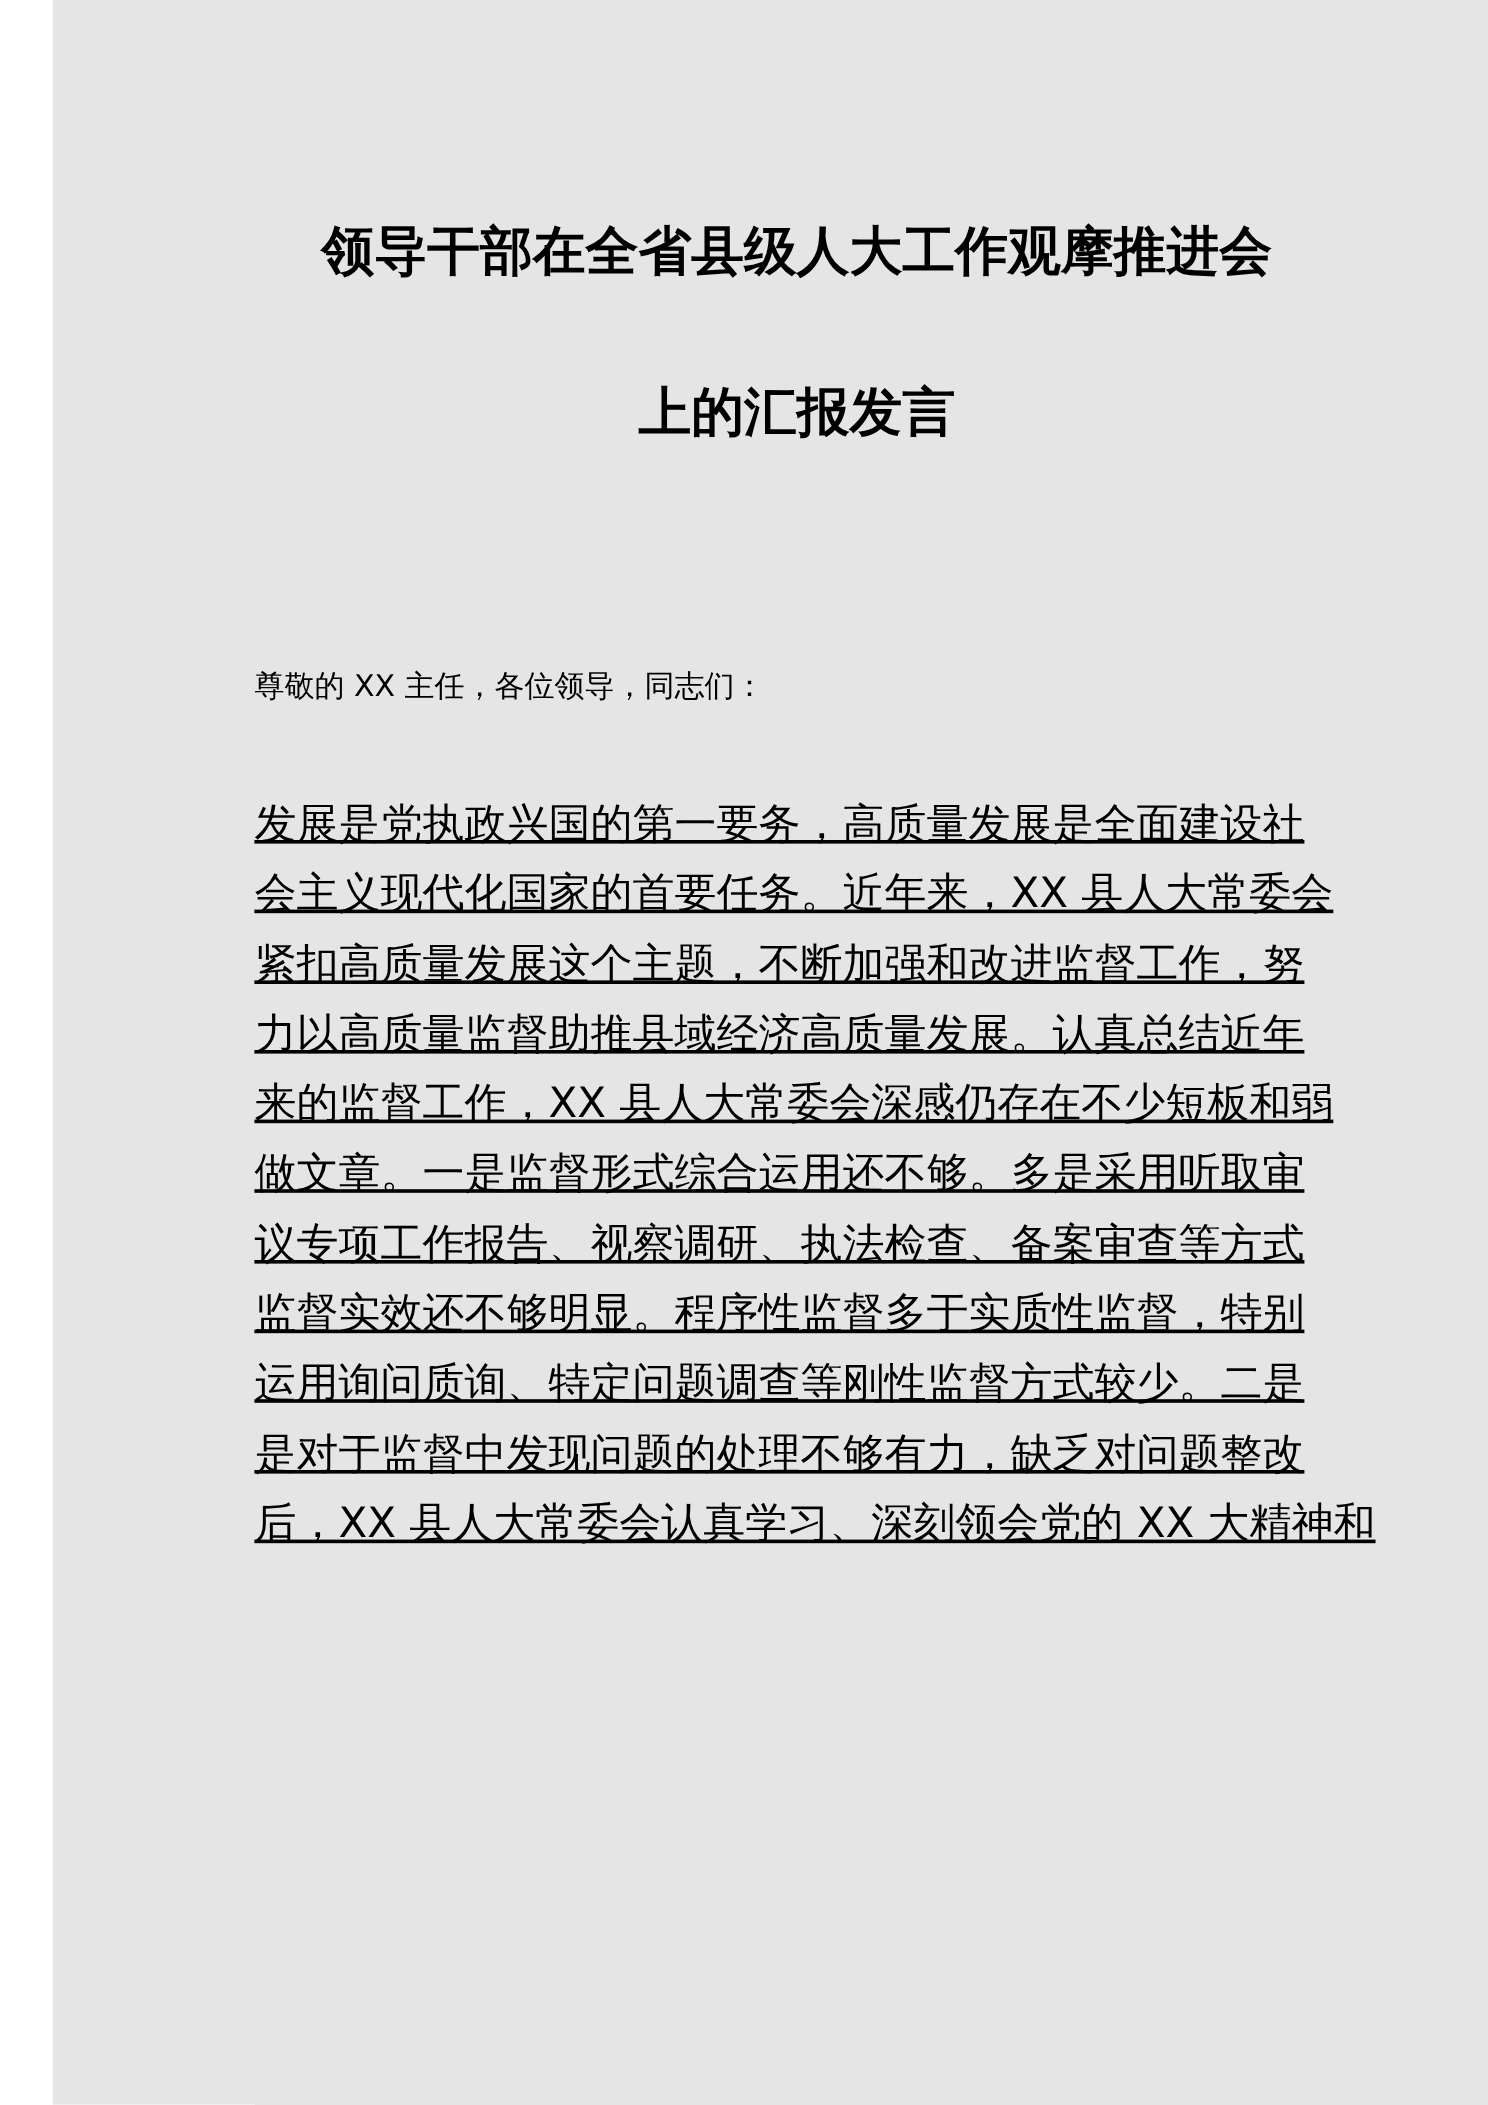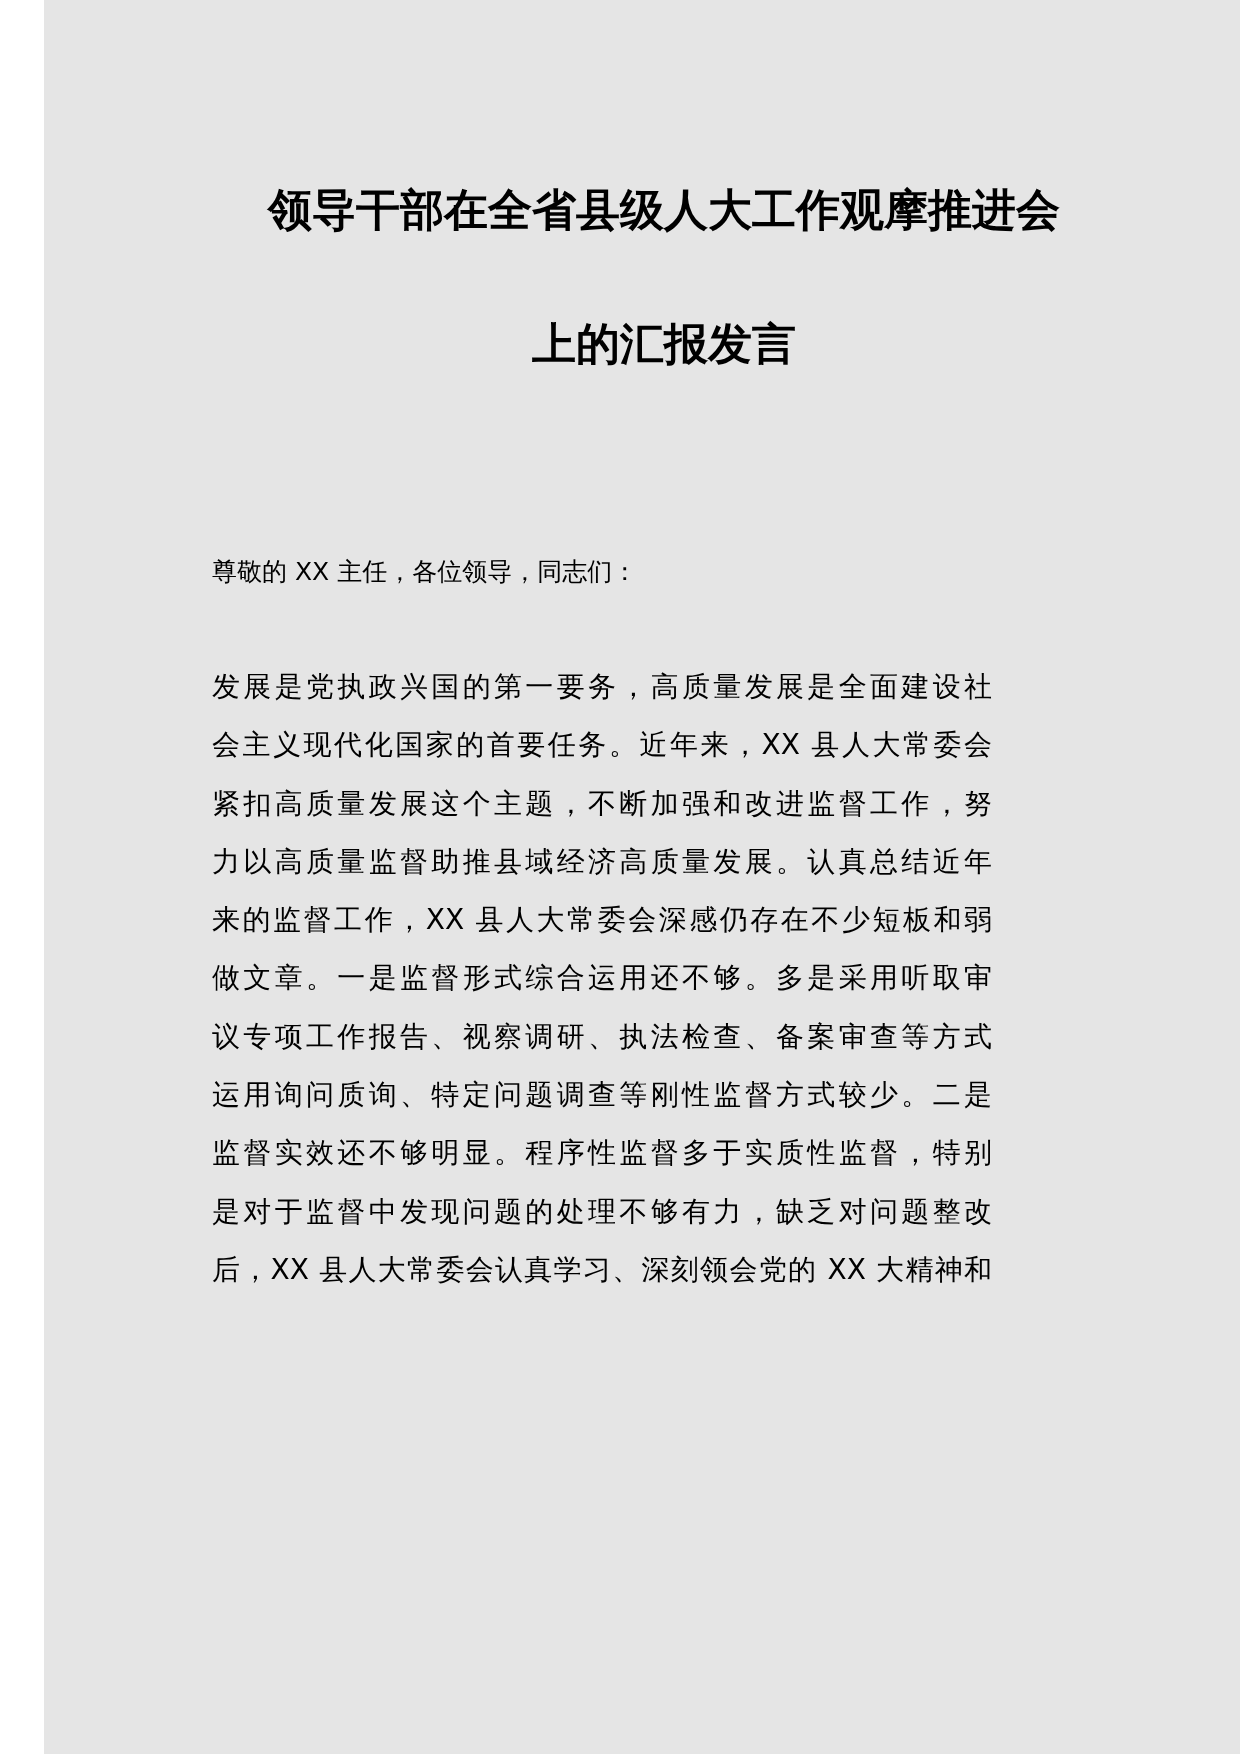--- a/index.html
+++ b/index.html
@@ -51,25 +51,26 @@
     .body-text {
       position: absolute;
       left: 168px;
       top: 661px;
       width: 780px;
     }
     .body-line {
       display: block;
       height: 58.3px;
       line-height: 52px;
-      font-size: 28px;
+      font-size: 35px;
       white-space: nowrap;
       color: #000;
       text-align: justify;
       text-align-last: justify;
+      text-decoration: underline;
     }
     .body-line.last {
       text-align-last: justify;
     }
   </style>
 </head>
 <body>
 
 <div class="page">
 
@@ -79,19 +80,19 @@
   <div class="salutation">尊敬的 XX 主任，各位领导，同志们：</div>
 
   <div class="body-text">
     <span class="body-line">发展是党执政兴国的第一要务，高质量发展是全面建设社</span>
     <span class="body-line">会主义现代化国家的首要任务。近年来，XX 县人大常委会</span>
     <span class="body-line">紧扣高质量发展这个主题，不断加强和改进监督工作，努</span>
     <span class="body-line">力以高质量监督助推县域经济高质量发展。认真总结近年</span>
     <span class="body-line">来的监督工作，XX 县人大常委会深感仍存在不少短板和弱</span>
     <span class="body-line">做文章。一是监督形式综合运用还不够。多是采用听取审</span>
     <span class="body-line">议专项工作报告、视察调研、执法检查、备案审查等方式</span>
+    <span class="body-line">监督实效还不够明显。程序性监督多于实质性监督，特别</span>
     <span class="body-line">运用询问质询、特定问题调查等刚性监督方式较少。二是</span>
-    <span class="body-line">监督实效还不够明显。程序性监督多于实质性监督，特别</span>
     <span class="body-line">是对于监督中发现问题的处理不够有力，缺乏对问题整改</span>
     <span class="body-line last">后，XX 县人大常委会认真学习、深刻领会党的 XX 大精神和</span>
   </div>
 
 </div>
 
 </body></html>

